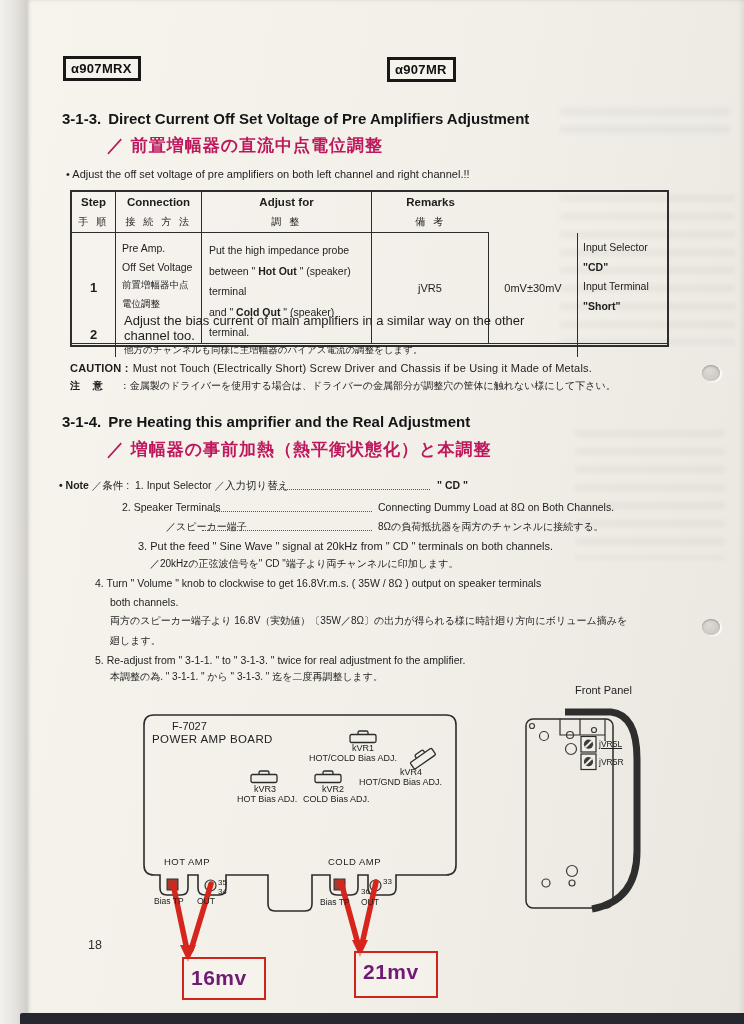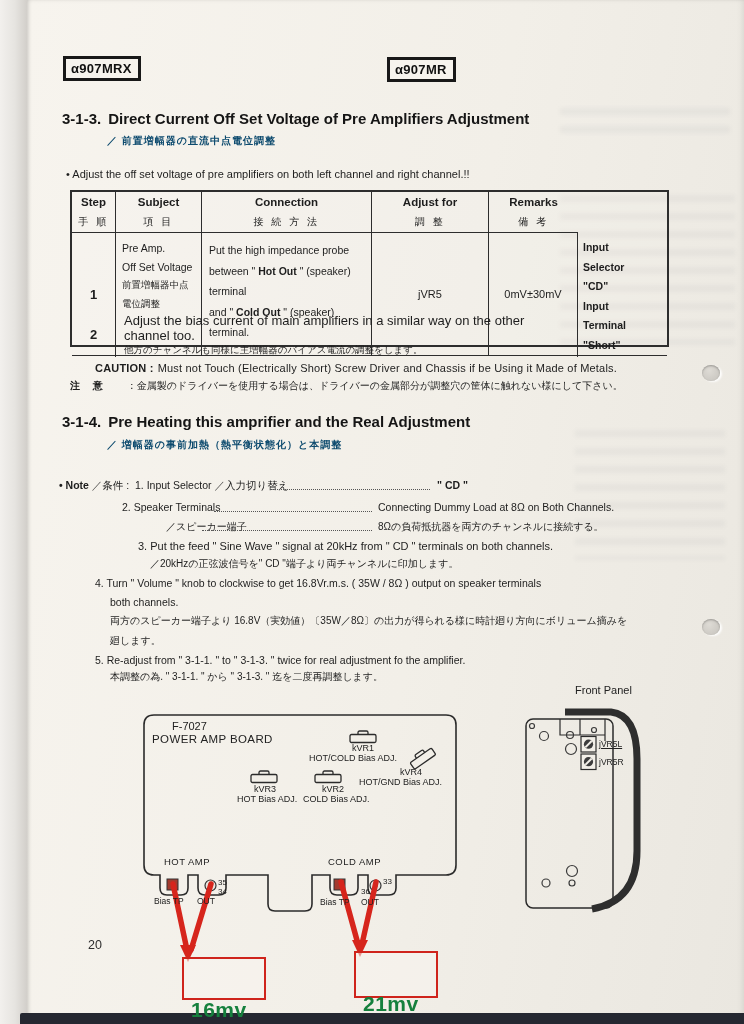--- a/index.html
+++ b/index.html
@@ -30,50 +30,50 @@
   
   .bottom-bar{position:absolute;left:20px;top:1013px;width:724px;height:11px;
     background:#252831;border-radius:2px 0 0 0;}
   
   .badge{position:absolute;border:3px solid #181818;background:#f6f3ed;
     font-weight:bold;font-size:13px;padding:2px 6px 2px 5px;letter-spacing:.3px;color:#111;}
   .badge1{left:63px;top:56px;}
   .badge2{left:387px;top:57px;}
   
   .h-en{position:absolute;font-weight:bold;font-size:15px;white-space:nowrap;color:#151515;}
-  .h-jp{position:absolute;font-weight:bold;font-size:10px;white-space:nowrap;letter-spacing:1px;color:#0c4a6e;}
+  .h-jp{position:absolute;font-weight:bold;font-size:17px;white-space:nowrap;letter-spacing:1px;color:#be185d;}
   .h1{left:62px;top:110px;} .h1jp{left:107px;top:134px;}
   .h2{left:62px;top:413px;} .h2jp{left:107px;top:438px;}
   .h-en .num{margin-right:7px;}
   .bullet{position:absolute;left:66px;top:168px;font-size:11px;white-space:nowrap;}
   
   .dtable{position:absolute;left:70px;top:190px;width:595px;border:2px solid #2d2d2d;background:rgba(255,255,255,.06);}
   .tgrid{display:grid;grid-template-columns:44px 86px 170px 117px 89px 1fr;}
   .tgrid2{display:grid;grid-template-columns:44px 462px 1fr;}
   .th{border-right:1px solid #2d2d2d;border-bottom:1px solid #2d2d2d;text-align:center;padding:4px 0 3px;}
   .th:last-child,.r1 .td:last-child,.tgrid2 .td:last-child{border-right:none;}
   .th-en{font-weight:bold;font-size:11.5px;}
   .th-jp{font-size:10px;letter-spacing:2.5px;margin-top:7px;}
   .td{border-right:1px solid #2d2d2d;}
   .r1{height:78px;} .r1 .td{border-bottom:1px solid #2d2d2d;}
   .step{display:flex;align-items:center;justify-content:center;font-weight:bold;font-size:13px;}
   .subject{font-size:10.5px;padding:6px 2px 0 6px;line-height:18.5px;}
   .subject .jp{font-size:9.5px;}
   .conn{font-size:10.5px;padding:7px 2px 0 7px;line-height:20.5px;}
   .centered{display:flex;align-items:center;justify-content:center;font-size:11px;}
-  .remarks{font-size:10.5px;padding:5px 16px 0 5px;line-height:19.5px;font-weight:bold;}
+  .remarks{font-size:10.5px;padding:5px 16px 0 5px;line-height:19.5px;}
   .r2{height:34px;}
   .merged{padding:2px 6px 0 8px;}
   .m-en{font-size:13px;}
   .m-jp{font-size:9.5px;margin-top:1px;}
   
   .caution-en{position:absolute;left:70px;top:362px;font-size:11px;white-space:nowrap;letter-spacing:.2px;}
-  .caution-en b{margin-right:4px;margin-left:25px;}
+  .caution-en b{margin-right:4px;}
   .caution-jp{position:absolute;left:70px;top:379px;font-size:10px;white-space:nowrap;}
-  .caution-jp b{letter-spacing:5px;margin-right:19px;}
+  .caution-jp b{letter-spacing:5px;margin-right:12px;}
   
   .note{position:absolute;font-size:10.5px;white-space:nowrap;}
   .jp{font-size:10px;}
   .nb{font-weight:bold;}
   .dots{position:absolute;height:1px;border-bottom:1.5px dotted #555;}
   .n-intro{left:59px;top:479px;}
   .n0l{left:135px;top:479px;} .d0{left:270px;top:488px;width:160px;} .n0v{left:437px;top:479px;font-weight:bold;}
   .n1l{left:122px;top:501px;} .d1{left:214px;top:510px;width:158px;} .n1v{left:378px;top:501px;}
   .n2l{left:131px;top:520px;margin-left:35px;} .d2{left:202px;top:529px;width:170px;} .n2v{left:378px;top:520px;}
   .n3{left:138px;top:540px;font-size:11px;}
@@ -99,22 +99,22 @@
   .pad{font-size:8.5px;} .pin{font-size:8px;}
   .bias-l{left:154px;top:896px;} .out-l{left:197px;top:896px;}
   .pin35{left:218px;top:878px;} .pin34{left:218px;top:887px;}
   .bias-r{left:320px;top:897px;} .out-r{left:361px;top:897px;}
   .pin33{left:383px;top:877px;} .pin36{left:361px;top:887px;}
   .jvr5l{left:599px;top:739px;font-size:8.5px;text-decoration:underline;} .jvr5r{left:599px;top:757px;font-size:8.5px;}
   
   .mbox{position:absolute;border:2px solid #cf241c;background:rgba(247,244,238,.55);}
   .mb-l{left:182px;top:957px;width:80px;height:39px;}
   .mb-r{left:354px;top:951px;width:80px;height:43px;}
-  .mval{font-weight:bold;font-size:21px;color:#15803d;padding:7px 0 0 7px;letter-spacing:.5px;
-    font-family:"Liberation Sans","DejaVu Sans",sans-serif;margin-top:32px;}
+  .mval{font-weight:bold;font-size:21px;color:#701a75;padding:7px 0 0 7px;letter-spacing:.5px;
+    font-family:"Liberation Sans","DejaVu Sans",sans-serif;}
   .pagenum{position:absolute;left:88px;top:938px;font-size:12.5px;color:#2e2e2e;}
   .diagram-svg{position:absolute;left:0;top:0;pointer-events:none;}
 </style>
 </head>
 <body>
 
 <div class="edge-strip"></div>
 <div class="paper"></div>
 <div class="ghost g1"></div>
 <div class="ghost g2"></div>
@@ -134,24 +134,20 @@
   <span class="num">3-1-3.</span><span>Direct Current Off Set Voltage of Pre Amplifiers Adjustment</span>
 </div>
 <div class="h-jp h1jp">／ 前置増幅器の直流中点電位調整</div>
 <div class="bullet">• Adjust the off set voltage of pre amplifiers on both left channel and right channel.!!</div>
 
 <div class="dtable">
   <div class="tgrid">
     <div class="th">
         <div class="th-en">Step</div>
         <div class="th-jp">手 順</div>
-      </div>
-    <div class="th">
-        <div class="th-en">Subject</div>
-        <div class="th-jp">項 目</div>
       </div>
     <div class="th">
         <div class="th-en">Connection</div>
         <div class="th-jp">接 続 方 法</div>
       </div>
     <div class="th">
         <div class="th-en">Adjust for</div>
         <div class="th-jp">調 整</div>
       </div>
     <div class="th">
@@ -316,13 +312,13 @@
 <div class="lb jvr5l">jVR5L</div>
 <div class="lb jvr5r">jVR5R</div>
 
 <div class="mbox mb-l">
   <div class="mval">16mv</div>
 </div>
 <div class="mbox mb-r">
   <div class="mval">21mv</div>
 </div>
 
-<div class="pagenum">20</div>
+<div class="pagenum">18</div>
 
 </body></html>

